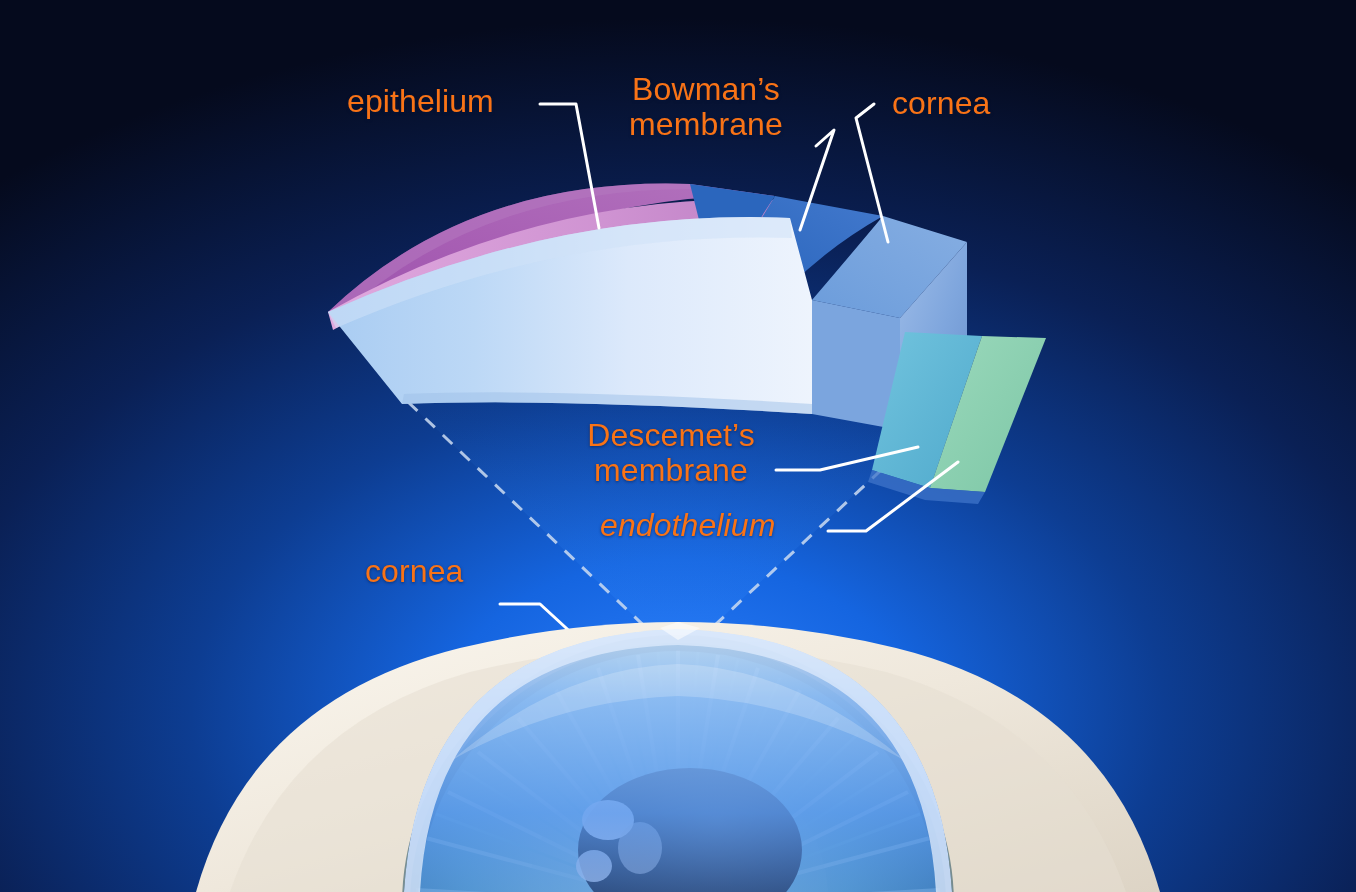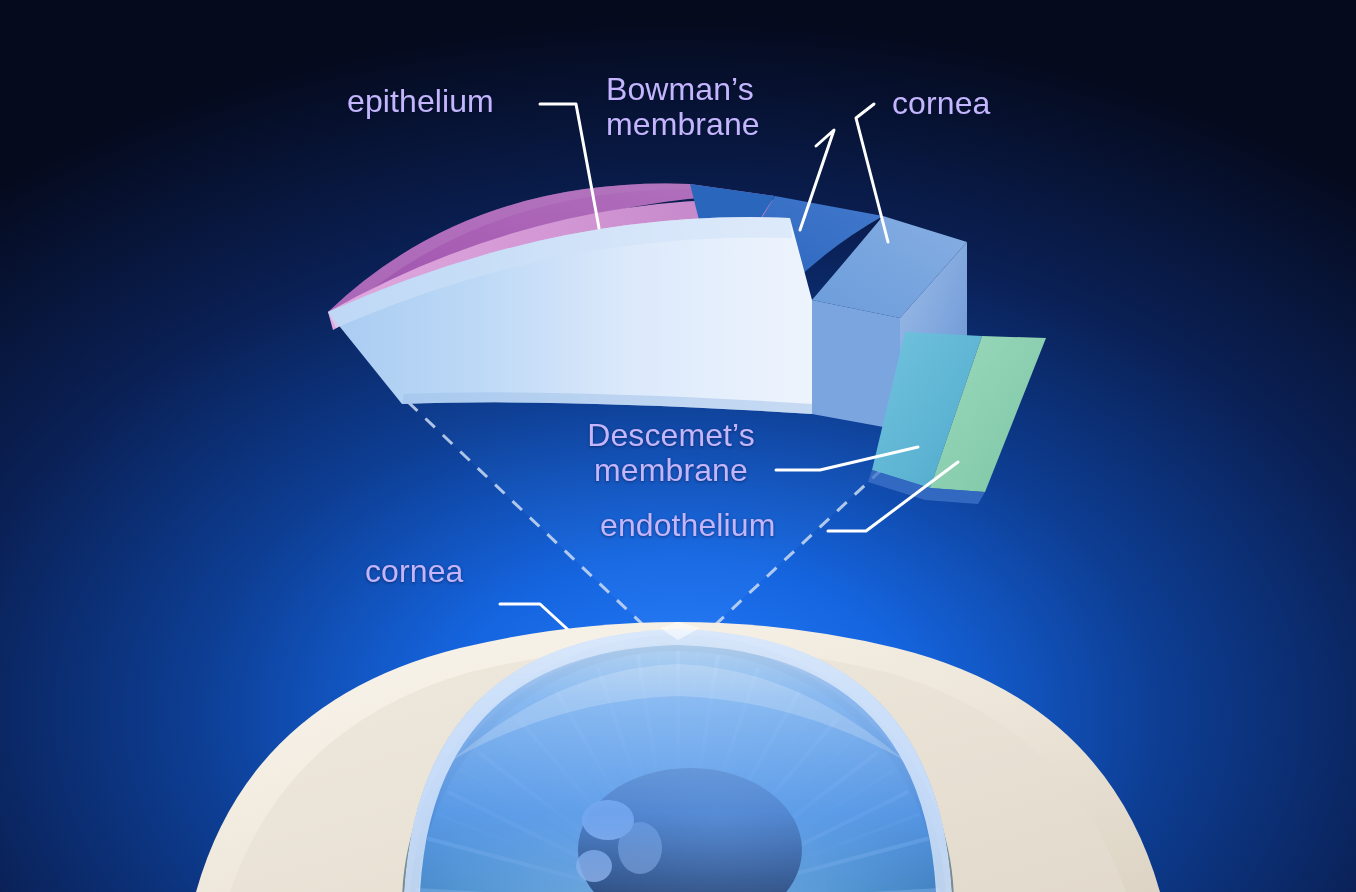--- a/index.html
+++ b/index.html
@@ -7,34 +7,34 @@
   body{font-family:"Liberation Sans","DejaVu Sans",sans-serif;}
   #stage{
     position:relative;
     width:1356px;height:892px;
     overflow:hidden;
     background:#060b22;
   }
   #stage svg{display:block;position:absolute;left:0;top:0;}
   .lbl{
     position:absolute;
-    color:#c4b5fd;
+    color:#f97316;
     font-size:32px;
     line-height:35px;
     letter-spacing:.1px;
     white-space:nowrap;
     text-shadow:0 1px 3px rgba(0,20,60,.55);
     user-select:none;
   }
   .lbl.two{white-space:normal;text-align:center;}
   #lbl-epithelium{left:347px;top:84px;}
-  #lbl-bowman{left:606px;top:72px;width:200px;text-align:left;}
+  #lbl-bowman{left:606px;top:72px;width:200px;text-align:center;}
   #lbl-stroma{left:892px;top:86px;}
   #lbl-descemet{left:573px;top:418px;width:196px;text-align:center;}
-  #lbl-endothelium{left:600px;top:508px;}
+  #lbl-endothelium{left:600px;top:508px;font-style:italic;}
   #lbl-cornea{left:365px;top:554px;}
 </style>
 </head>
 <body>
 
 <div id="stage">
 
   <svg width="1356" height="892" viewBox="0 0 1356 892" xmlns="http://www.w3.org/2000/svg">
     <defs>
       <radialGradient id="bgGlow" cx="50%" cy="80%" r="78%">

